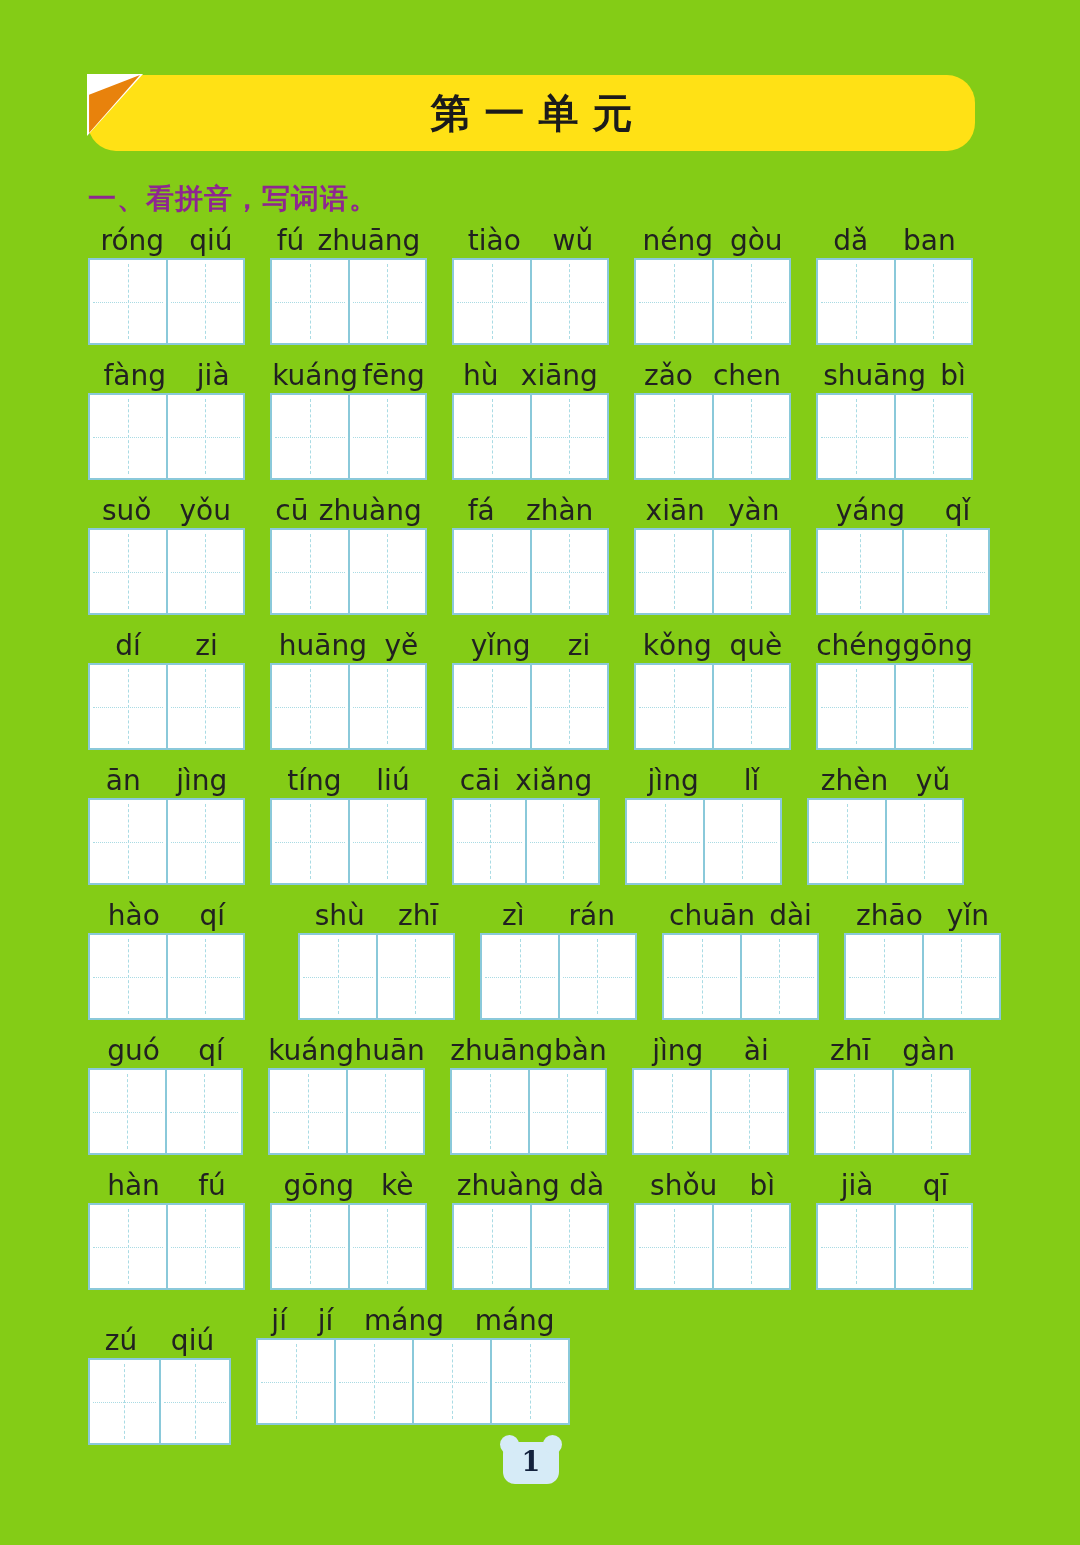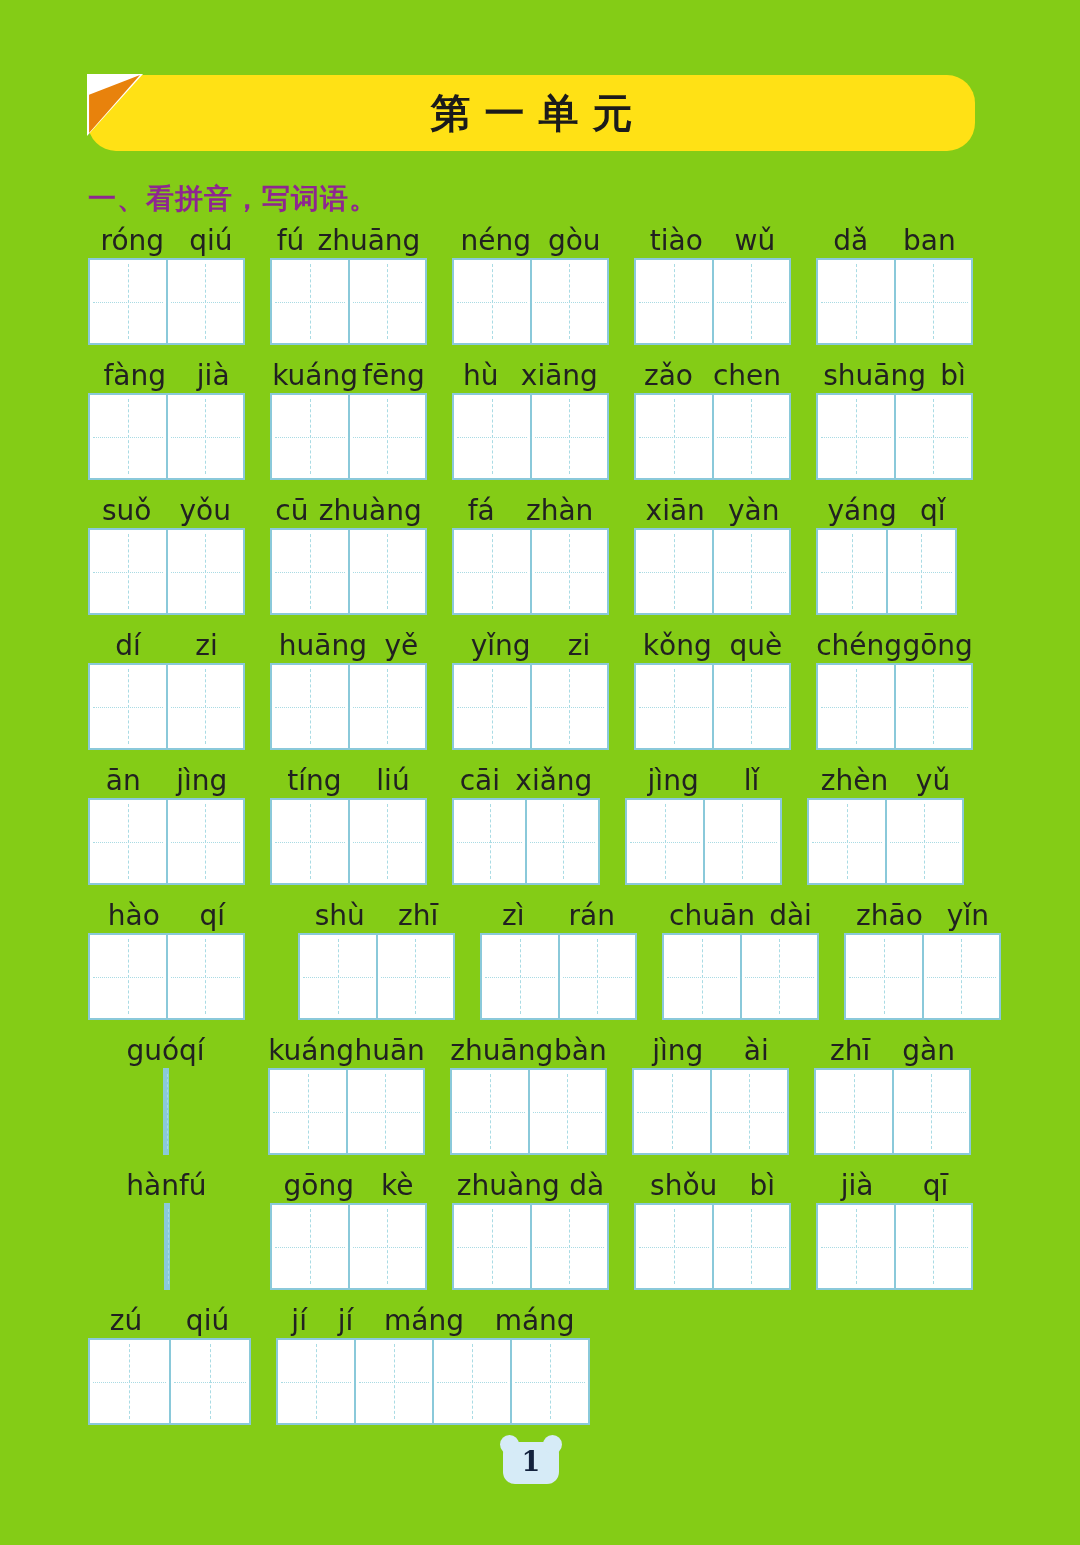--- a/index.html
+++ b/index.html
@@ -121,40 +121,40 @@
             <span>fú</span>
             <span>zhuāng</span>
           </div>
           <div class="boxes">
             <div class="cell"></div>
             <div class="cell"></div>
           </div>
         </div>
         <div class="group" style="width: 157px;">
           <div class="pinyin">
+            <span>tiào</span>
+            <span>wǔ</span>
+          </div>
+          <div class="boxes">
+            <div class="cell"></div>
+            <div class="cell"></div>
+          </div>
+        </div>
+        <div class="group" style="width: 157px;">
+          <div class="pinyin">
             <span>néng</span>
             <span>gòu</span>
           </div>
           <div class="boxes">
             <div class="cell"></div>
             <div class="cell"></div>
           </div>
         </div>
         <div class="group" style="width: 157px;">
           <div class="pinyin">
-            <span>tiào</span>
-            <span>wǔ</span>
-          </div>
-          <div class="boxes">
-            <div class="cell"></div>
-            <div class="cell"></div>
-          </div>
-        </div>
-        <div class="group" style="width: 157px;">
-          <div class="pinyin">
             <span>dǎ</span>
             <span>ban</span>
           </div>
           <div class="boxes">
             <div class="cell"></div>
             <div class="cell"></div>
           </div>
         </div>
       </div>
       <div class="row">
@@ -243,21 +243,21 @@
         <div class="group" style="width: 157px;">
           <div class="pinyin">
             <span>xiān</span>
             <span>yàn</span>
           </div>
           <div class="boxes">
             <div class="cell"></div>
             <div class="cell"></div>
           </div>
         </div>
-        <div class="group" style="width: 141px;">
+        <div class="group" style="width: 174px;">
           <div class="pinyin">
             <span>yáng</span>
             <span>qǐ</span>
           </div>
           <div class="boxes">
             <div class="cell"></div>
             <div class="cell"></div>
           </div>
         </div>
       </div>
@@ -411,21 +411,21 @@
             <span>zhāo</span>
             <span>yǐn</span>
           </div>
           <div class="boxes">
             <div class="cell"></div>
             <div class="cell"></div>
           </div>
         </div>
       </div>
       <div class="row">
-        <div class="group" style="width: 155px; align-items: center;">
+        <div class="group" style="width: 155px;">
           <div class="pinyin">
             <span>guó</span>
             <span>qí</span>
           </div>
           <div class="boxes">
             <div class="cell"></div>
             <div class="cell"></div>
           </div>
         </div>
         <div class="group" style="width: 157px;">
@@ -463,21 +463,21 @@
             <span>zhī</span>
             <span>gàn</span>
           </div>
           <div class="boxes">
             <div class="cell"></div>
             <div class="cell"></div>
           </div>
         </div>
       </div>
       <div class="row">
-        <div class="group" style="width: 157px; align-items: center;">
+        <div class="group" style="width: 157px;">
           <div class="pinyin">
             <span>hàn</span>
             <span>fú</span>
           </div>
           <div class="boxes">
             <div class="cell"></div>
             <div class="cell"></div>
           </div>
         </div>
         <div class="group" style="width: 157px;">
@@ -515,21 +515,21 @@
             <span>jià</span>
             <span>qī</span>
           </div>
           <div class="boxes">
             <div class="cell"></div>
             <div class="cell"></div>
           </div>
         </div>
       </div>
       <div class="row">
-        <div class="group" style="width: 163px;">
+        <div class="group" style="width: 143px; margin-top: 20px;">
           <div class="pinyin">
             <span>zú</span>
             <span>qiú</span>
           </div>
           <div class="boxes">
             <div class="cell"></div>
             <div class="cell"></div>
           </div>
         </div>
         <div class="group" style="width: 314px;">

